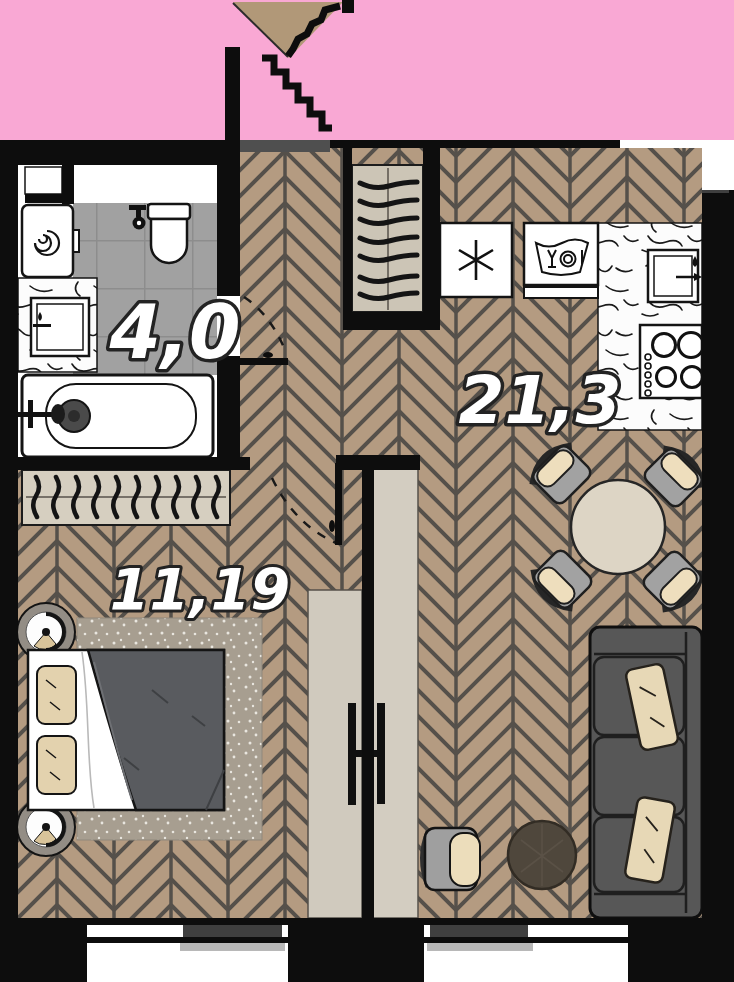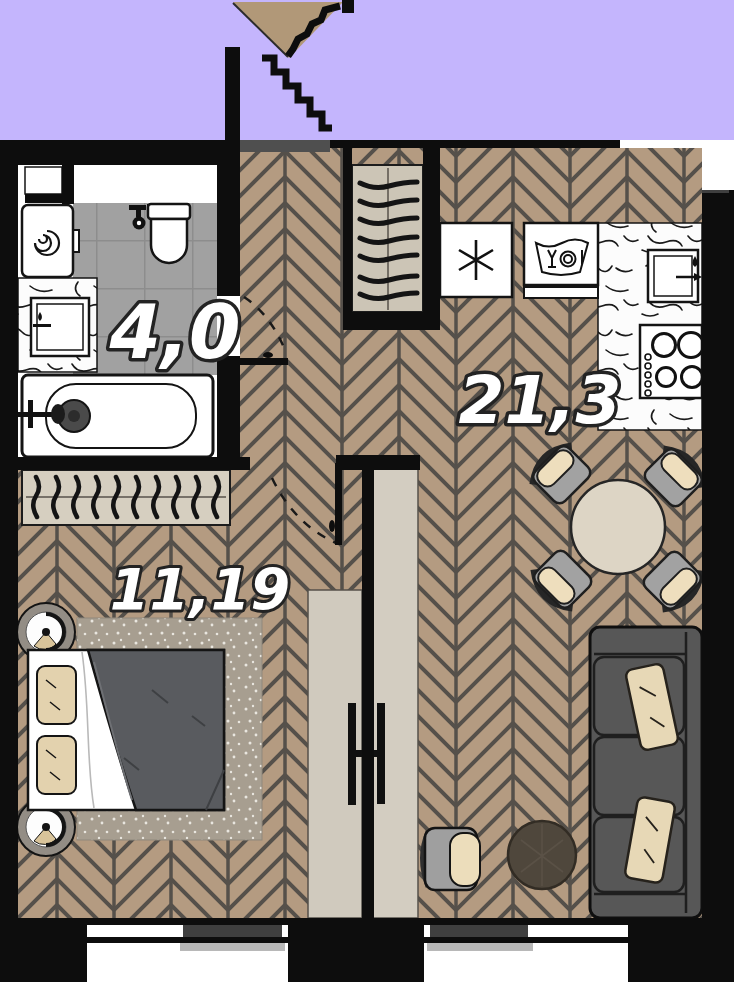--- a/index.html
+++ b/index.html
@@ -1,16 +1,16 @@
 <!DOCTYPE html>
 <html><head>
 <meta charset="utf-8">
 <style>
   html,body{margin:0;padding:0;background:#ffffff;}
-  .canvas{position:relative;width:734px;height:982px;background:#c4b5fd;overflow:hidden;
+  .canvas{position:relative;width:734px;height:982px;background:#f9a8d4;overflow:hidden;
           font-family:"DejaVu Sans",sans-serif;}
   svg{display:block;}
   .area-label{font-family:"DejaVu Sans",sans-serif;font-weight:700;font-style:italic;
               fill:#ffffff;stroke:#232323;paint-order:stroke;stroke-linejoin:round;}
 </style>
 </head>
 <body>
 
 <div class="canvas">
 <svg width="734" height="982" viewBox="0 0 734 982">

